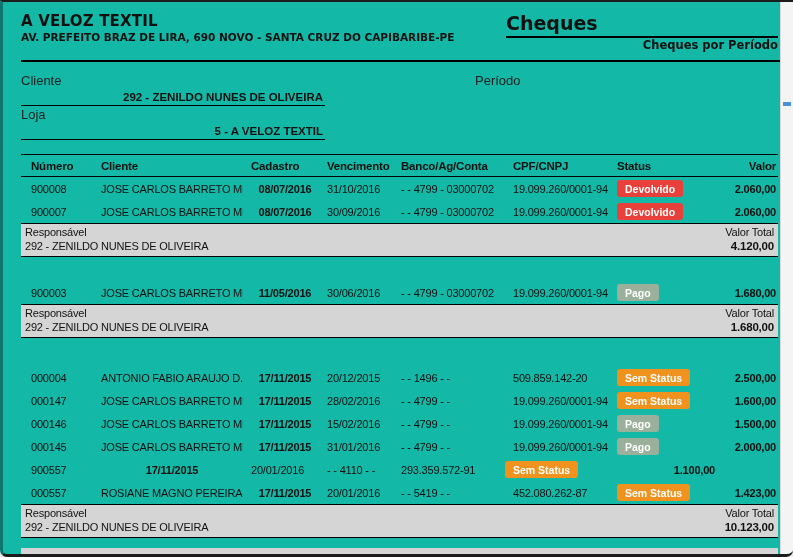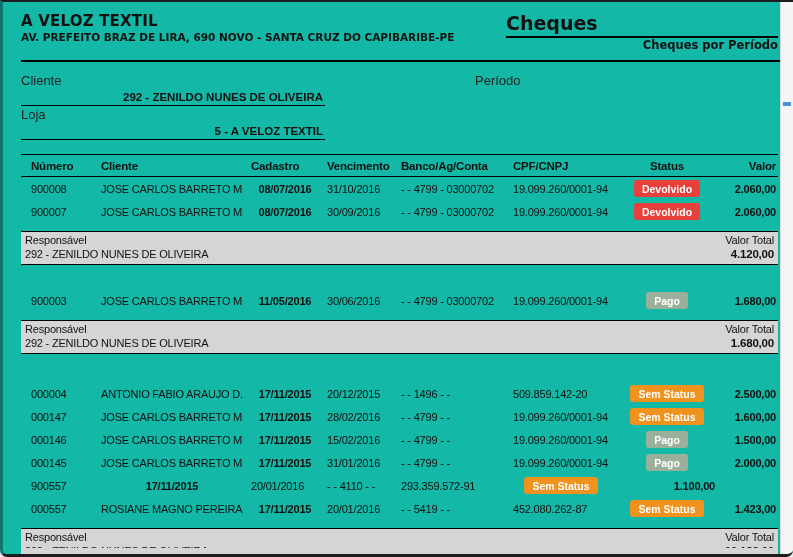--- a/index.html
+++ b/index.html
@@ -40,31 +40,31 @@
   .field + .field { margin-top:1px; }
 
   
   .table { margin-top:14px; width:757px; font-size:11px; letter-spacing:-.2px; }
   .t-row { display:grid; grid-template-columns:72px 150px 76px 74px 112px 112px 100px 1fr;
     align-items:center; }
   .t-head { border-top:1.5px solid #000; border-bottom:1.5px solid #000;
     font-weight:bold; font-size:11.5px; height:23px; }
   .cell { padding-left:8px; white-space:nowrap; overflow:hidden; }
   .t-head .cell:first-child, .t-row .cell:first-child { padding-left:10px; }
-  .c-status { text-align:center; padding-left:0; }
+  .c-status { padding-left:0; }
   .c-valor { text-align:right; padding-right:2px; font-weight:bold; }
   .t-head .c-valor { font-weight:bold; }
   .data-row { height:23px; }
   .c-cadastro { font-weight:bold;text-align:center; }
   .badge { display:inline-block; color:#fff; font-weight:bold; font-size:10.5px;
     padding:2.5px 8px; border-radius:3px; letter-spacing:0; }
 
   
   .summary { background:#d5d5d5; border-top:1.5px solid #000; border-bottom:1.5px solid #000;
-    display:flex; justify-content:space-between; padding:2px 4px 3px 4px;margin-top:8px; }
+    display:flex; justify-content:space-between; padding:2px 4px 3px 4px; }
   .summary-left { font-size:11px; line-height:13.5px; }
   .summary-right { font-size:11px; line-height:13.5px; text-align:right; }
   .summary-total { font-weight:bold; font-size:11.5px; }
   .gap-s { height:24px; } .gap-m { height:28px; }
   .bottom-strip { position:absolute; left:18px; bottom:0; width:757px; height:6px; background:#d5d5d5; }
 </style>
 </head>
 <body>
 
 <div class="page">

